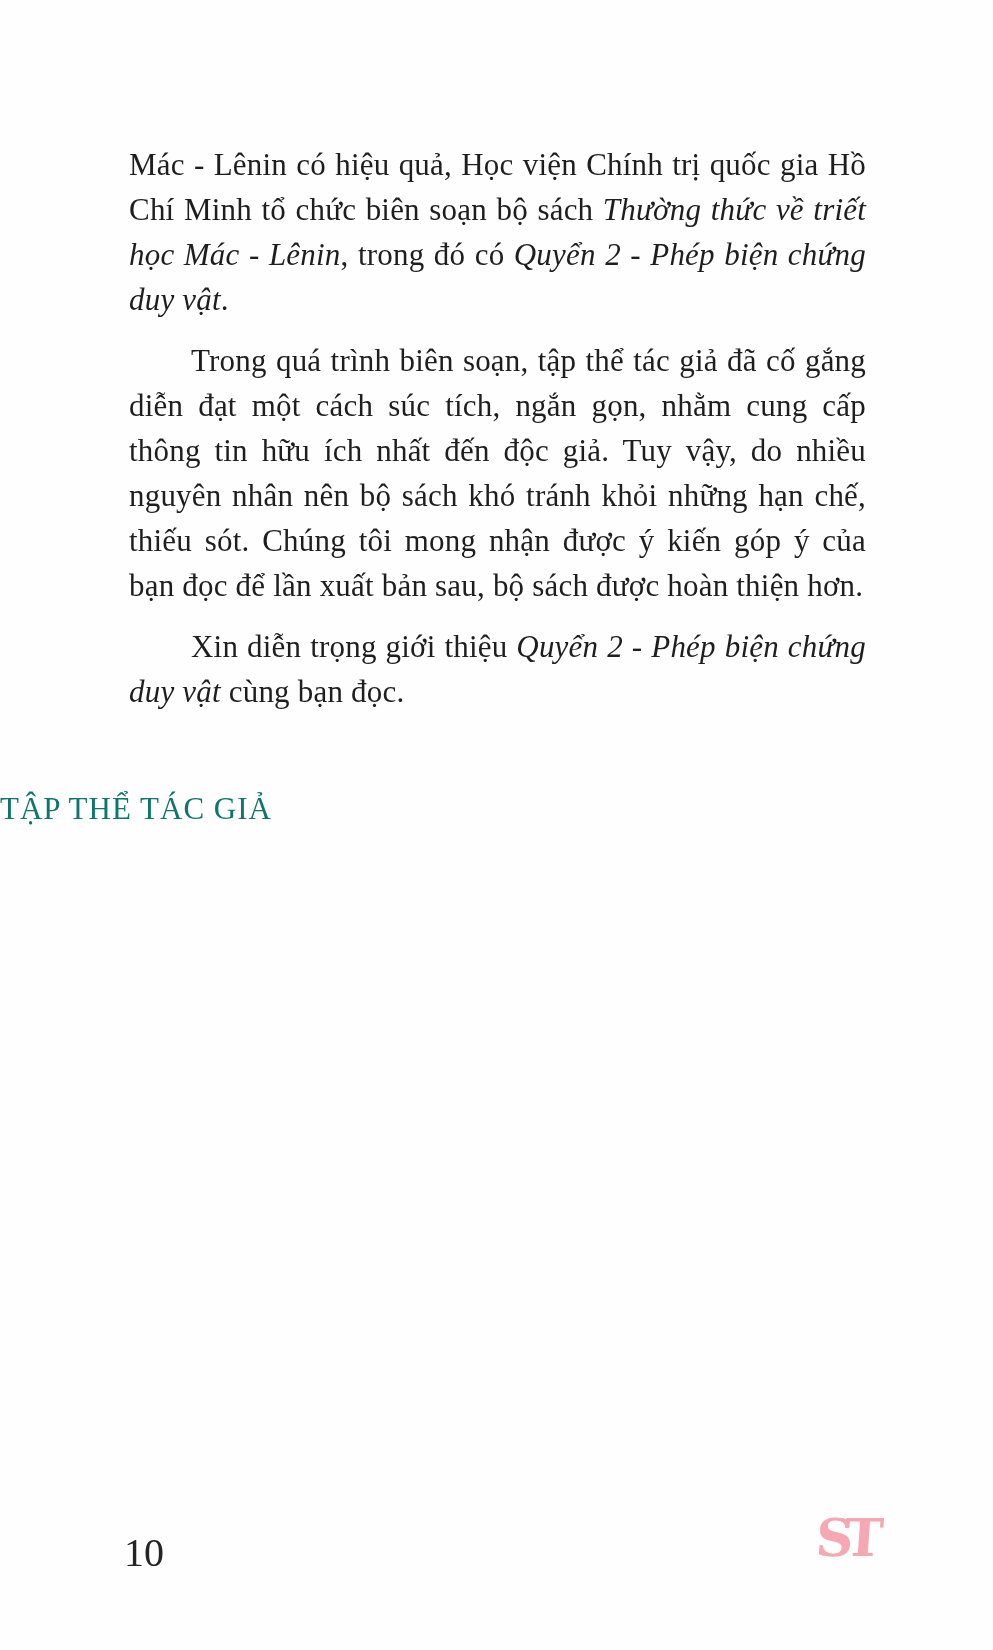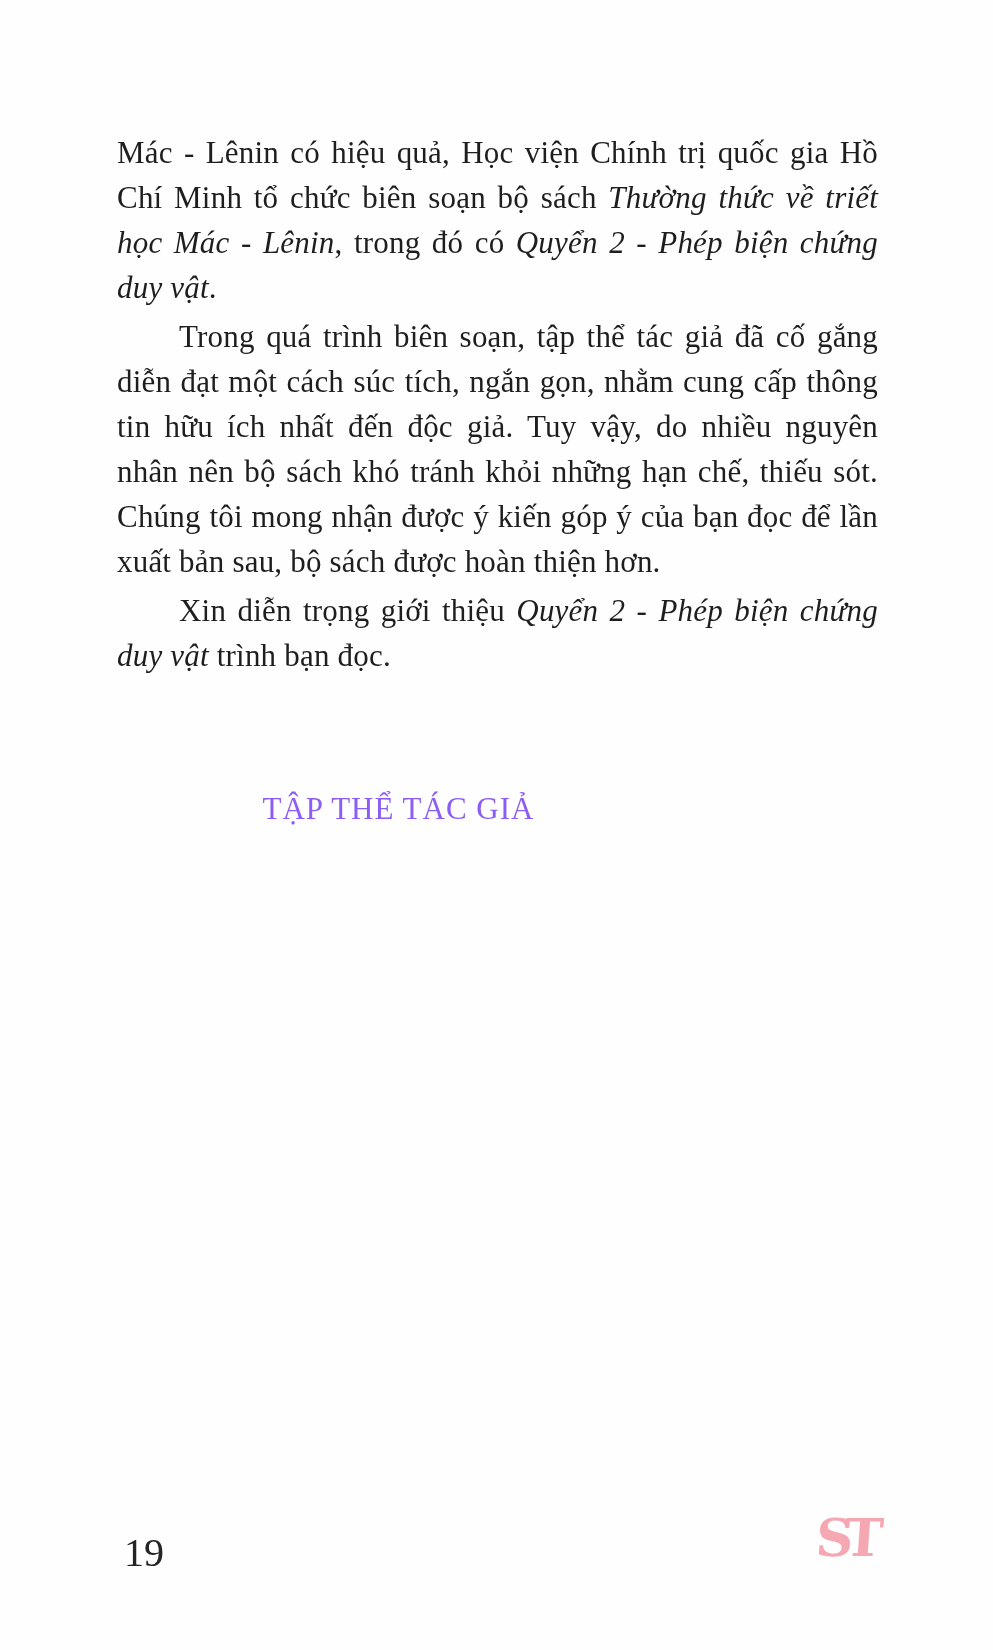--- a/index.html
+++ b/index.html
@@ -24,38 +24,38 @@
     left: 113px;
     top: 126px;
     width: 769px;
     font-size: 31px;
     line-height: 45px;
     color: #1e1e1e;
     text-align: justify;
     letter-spacing: 0.2px;
   }
   .text-block p {
-    margin: 4px;
+    margin: 16px;
     padding: 0;
   }
   .text-block p.indent {
     text-indent: 62px;
   }
   .it {
     font-style: italic;
   }
   .signature {
     position: absolute;
     top: 790px;
     left: 0;
     width: 797px;
-    text-align: center;
+    text-align: left;
     font-size: 31px;
     line-height: 38px;
-    color: #8b5cf6;
+    color: #0f766e;
     letter-spacing: 1px;
   }
   .page-number {
     position: absolute;
     left: 124px;
     top: 1533px;
     font-size: 40px;
     line-height: 1;
     color: #242424;
   }
@@ -74,22 +74,22 @@
   }
 </style>
 </head>
 <body>
 
 <div class="page">
 
   <main class="text-block" id="paragraphs">
       <p class=""><span>Mác - Lênin có hiệu quả, Học viện Chính trị quốc gia Hồ Chí Minh tổ chức biên soạn bộ sách </span><span class="it">Thường thức về triết học Mác - Lênin</span><span>, trong đó có </span><span class="it">Quyển 2 - Phép biện chứng duy vật</span><span>.</span></p>
       <p class="indent"><span>Trong quá trình biên soạn, tập thể tác giả đã cố gắng diễn đạt một cách súc tích, ngắn gọn, nhằm cung cấp thông tin hữu ích nhất đến độc giả. Tuy vậy, do nhiều nguyên nhân nên bộ sách khó tránh khỏi những hạn chế, thiếu sót. Chúng tôi mong nhận được ý kiến góp ý của bạn đọc để lần xuất bản sau, bộ sách được hoàn thiện hơn.</span></p>
-      <p class="indent"><span>Xin diễn trọng giới thiệu </span><span class="it">Quyển 2 - Phép biện chứng duy vật</span><span> trình bạn đọc.</span></p>
+      <p class="indent"><span>Xin diễn trọng giới thiệu </span><span class="it">Quyển 2 - Phép biện chứng duy vật</span><span> cùng bạn đọc.</span></p>
     </main>
 
   <div class="signature">TẬP THỂ TÁC GIẢ</div>
 
-  <span class="page-number">19</span>
+  <span class="page-number">10</span>
 
   <span class="logo" style="color: rgb(245, 168, 177);">ST</span>
 
 </div>
 
 </body></html>

